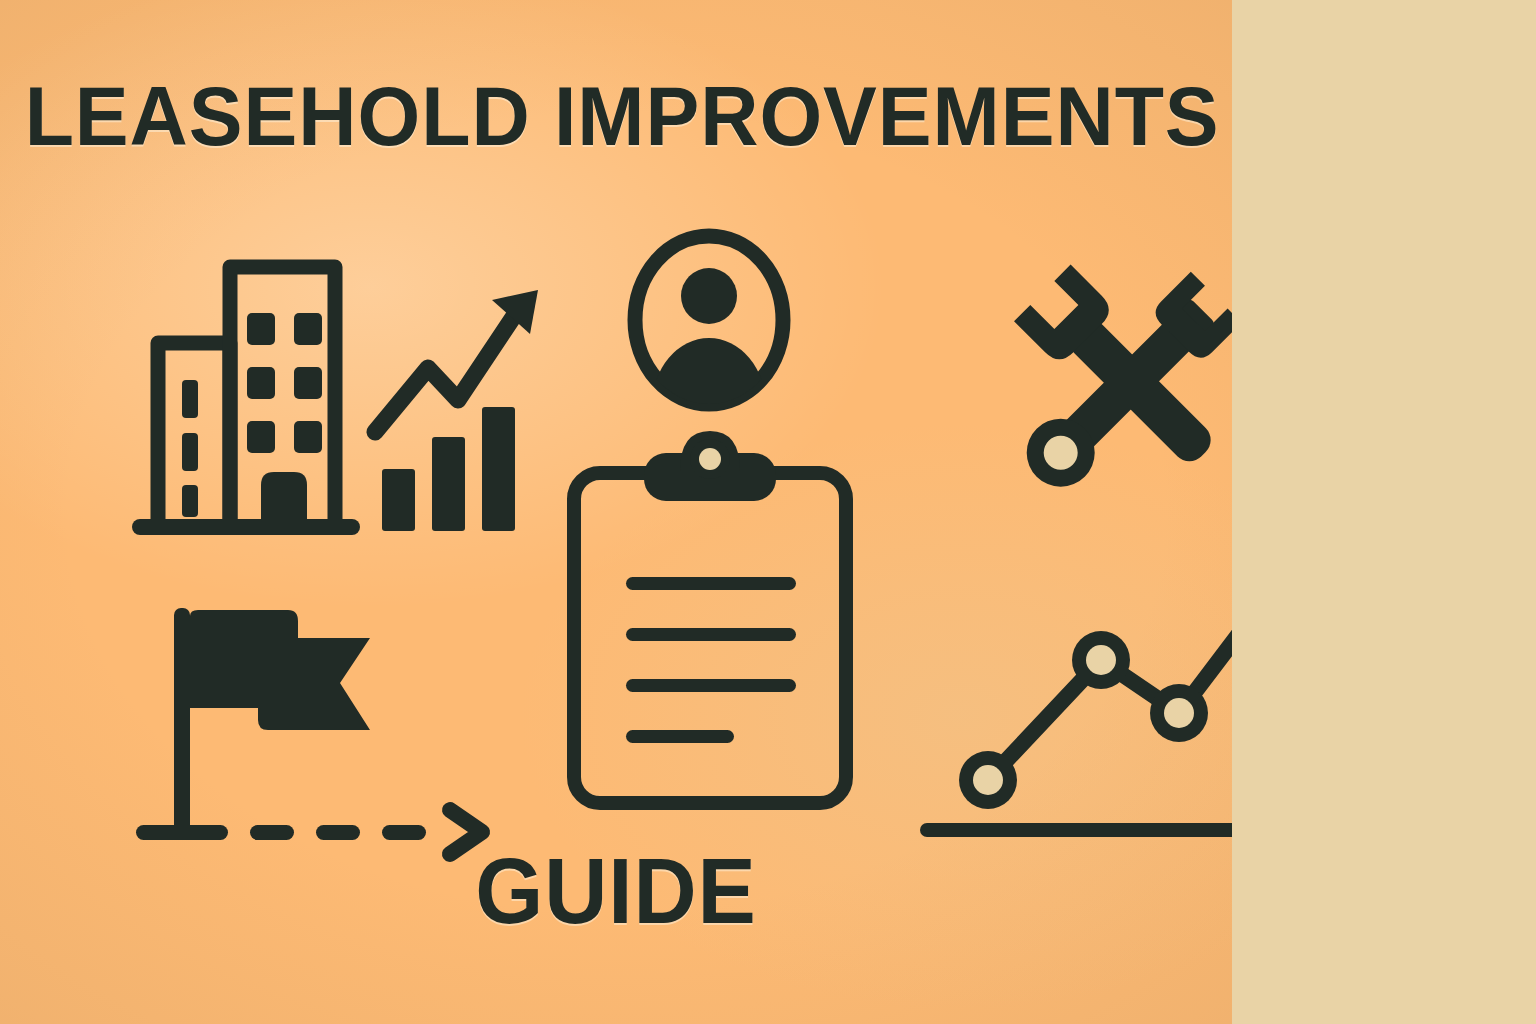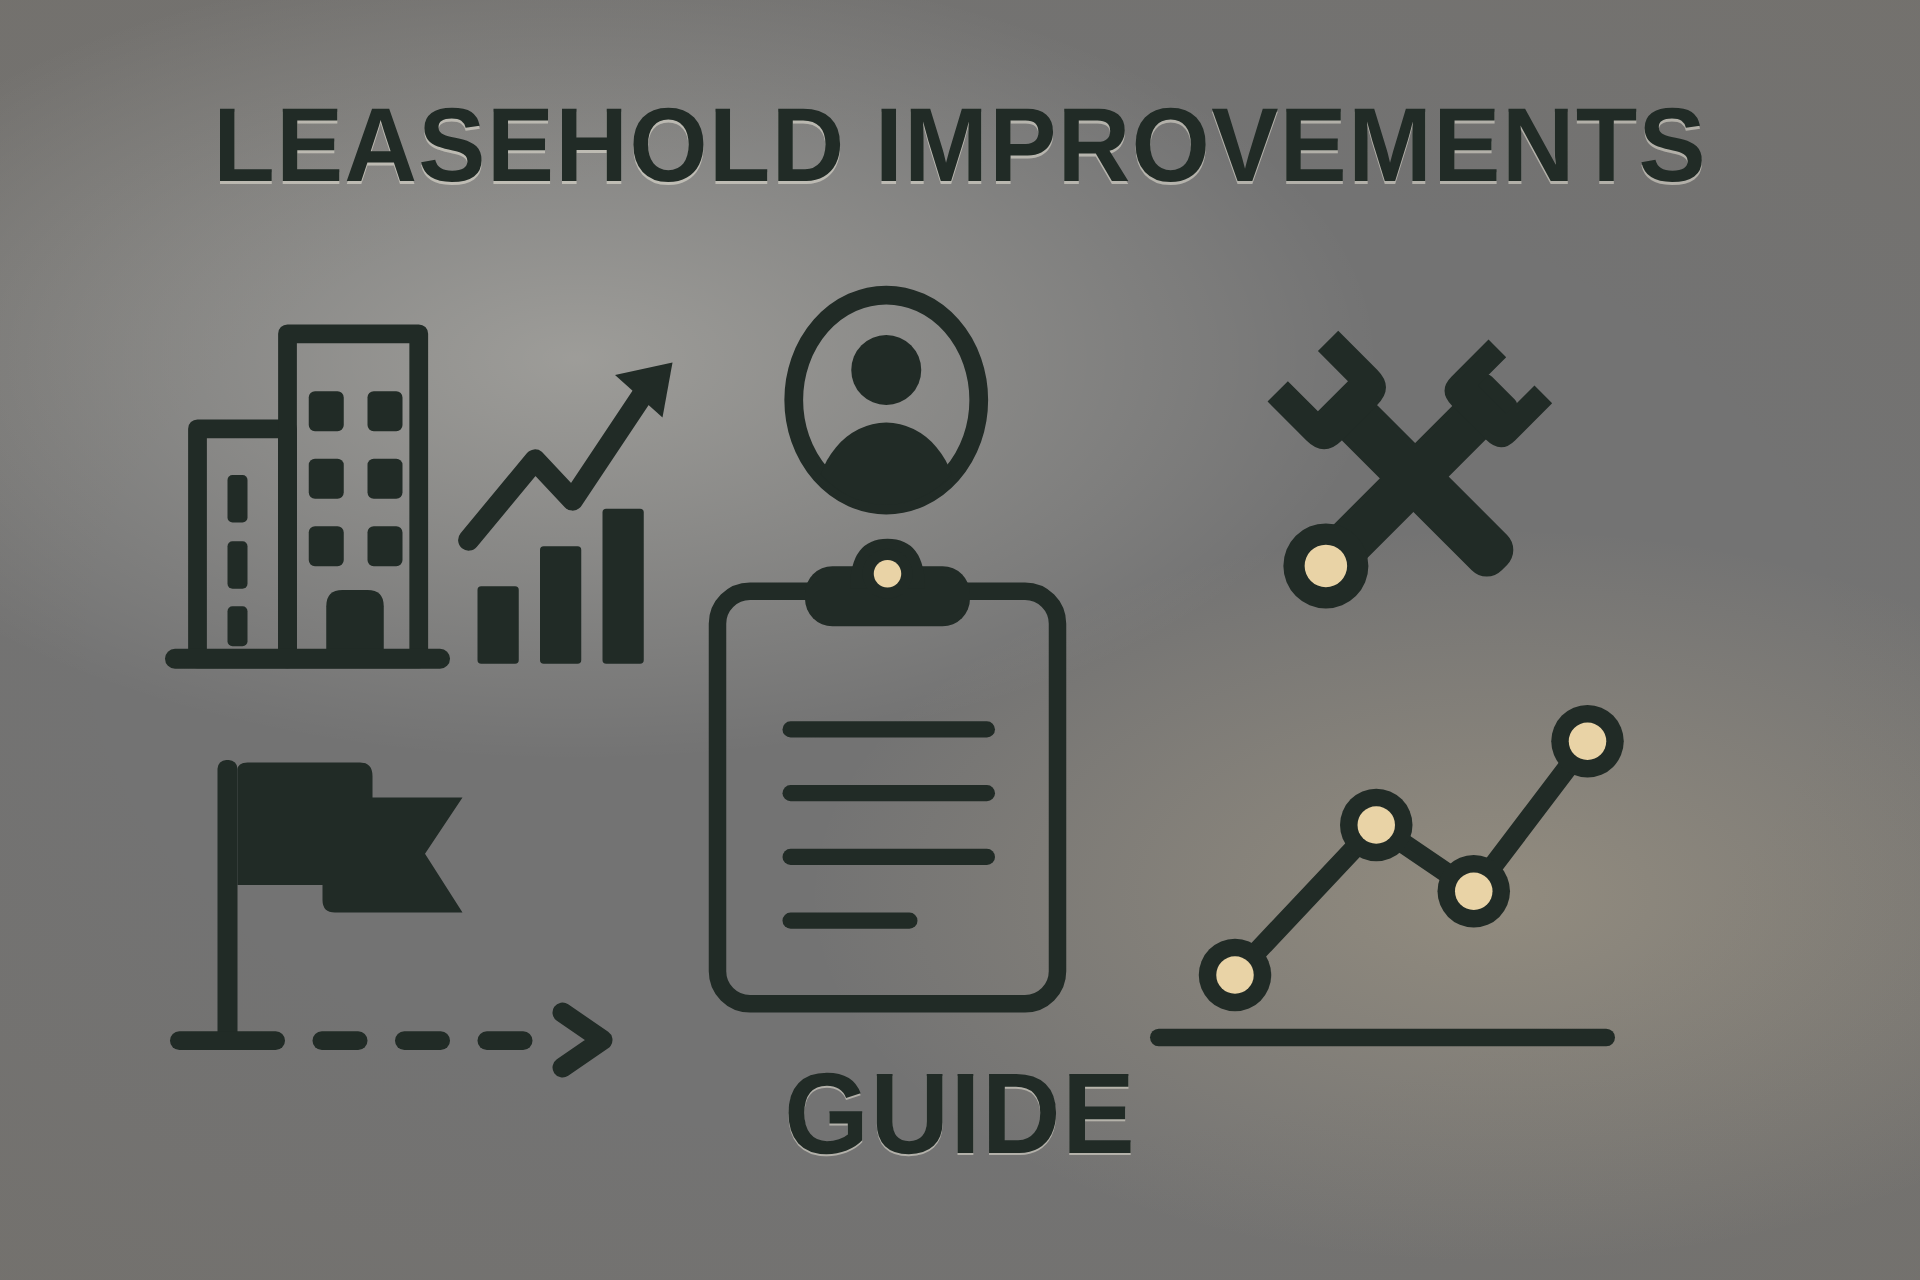--- a/index.html
+++ b/index.html
@@ -3,23 +3,23 @@
 <meta charset="utf-8">
 <title>Leasehold Improvements Guide</title>
 <style>
   html, body {
     margin: 0;
     padding: 0;
     background: #E9D3A6;
   }
   #poster {
     position: relative;
-    width: 1536px;
+    width: 1232px;
     height: 1024px;
-    background: #737373;
+    background: #fdba74;
     overflow: hidden;
     font-family: "Liberation Sans", sans-serif;
   }
   
   #paper-texture {
     position: absolute;
     inset: 0;
     pointer-events: none;
     background:
       radial-gradient(ellipse 60% 45% at 30% 28%, rgba(255,252,240,0.30), rgba(255,252,240,0) 70%),

